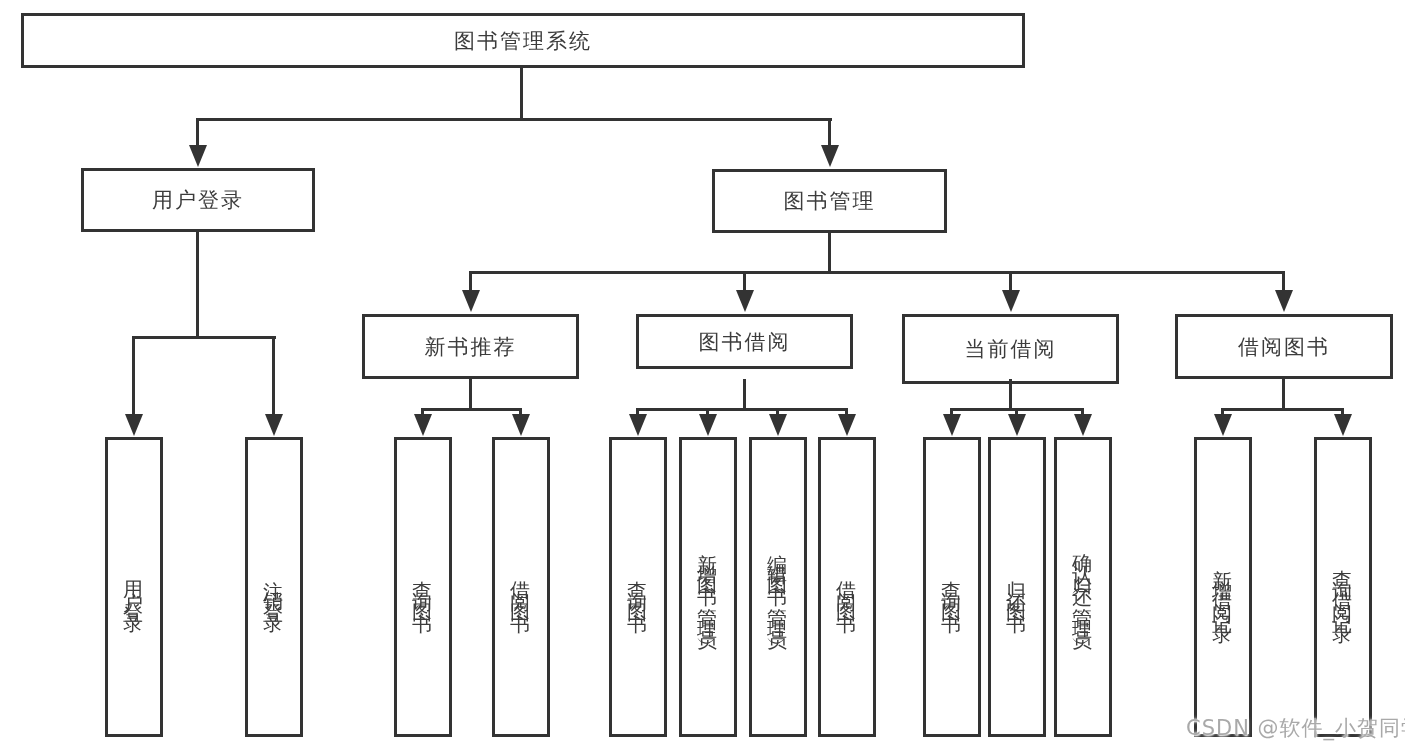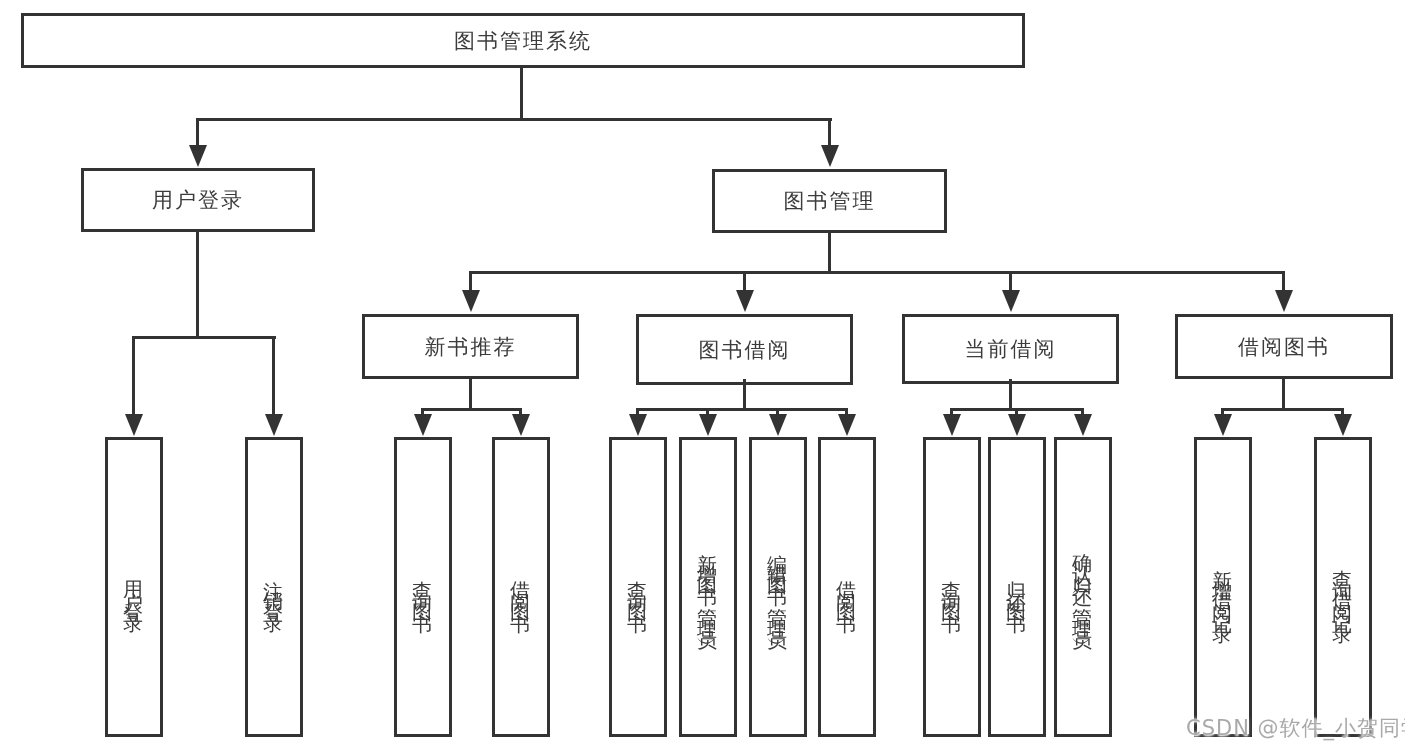--- a/index.html
+++ b/index.html
@@ -82,21 +82,21 @@
   </div>
 
   <div class="node hnode" style="left:712px;top:169px;width:235px;height:64px;align-items:center;">
     <span>图书管理</span>
   </div>
 
   <div class="node hnode" style="left:362px;top:314px;width:217px;height:65px;">
     <span>新书推荐</span>
   </div>
 
-  <div class="node hnode" style="left:636px;top:314px;width:217px;height:71px;">
+  <div class="node hnode" style="left:636px;top:314px;width:217px;height:55px;">
     <span>图书借阅</span>
   </div>
 
   <div class="node hnode" style="left:902px;top:314px;width:217px;height:70px;">
     <span>当前借阅</span>
   </div>
 
   <div class="node hnode" style="left:1175px;top:314px;width:218px;height:65px;">
     <span>借阅图书</span>
   </div>

